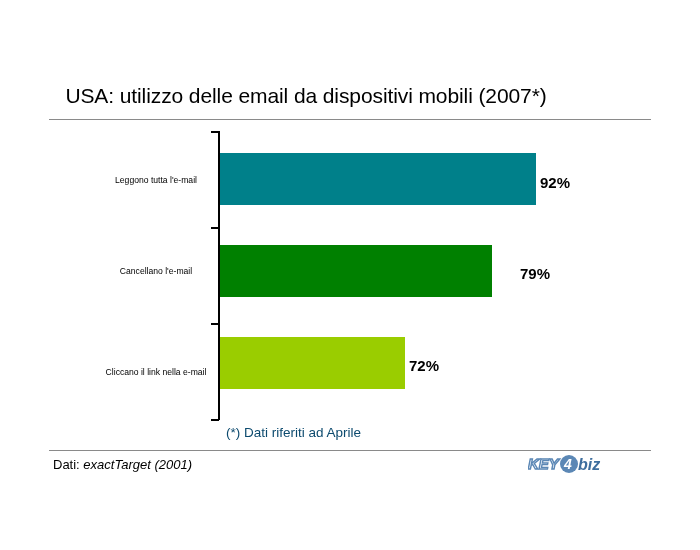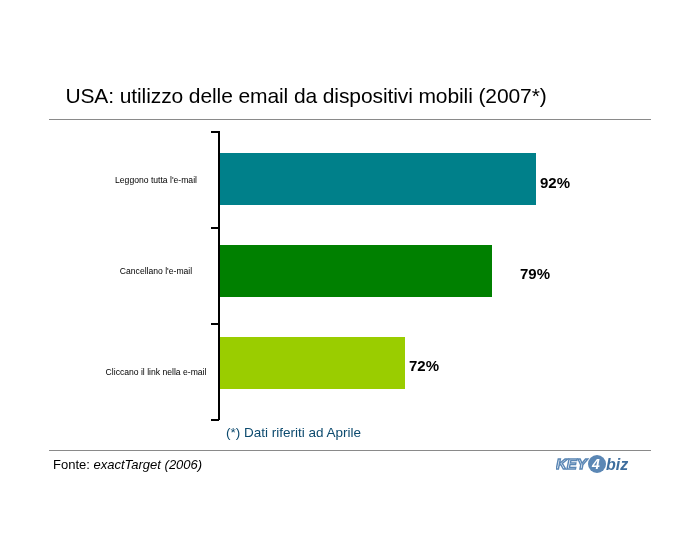--- a/index.html
+++ b/index.html
@@ -129,21 +129,21 @@
     color: #000000;
     white-space: nowrap;
   }
   .source .src-em {
     font-style: italic;
   }
 
   
   .logo {
     position: absolute;
-    left: 556px;
+    left: 528px;
     top: 452px;
     width: 88px;
     height: 24px;
   }
 </style>
 </head>
 <body>
 
 <div class="slide">
 
@@ -178,22 +178,22 @@
       <div class="bar-value" style="left:409px; top:357px;">72%</div>
     </div>
 
   </div>
 
   <div class="footnote">(*) Dati riferiti ad Aprile</div>
 
   <div class="rule-bottom"></div>
 
   <div class="source">
-    <span>Fonte:</span>
-    <span class="src-em">exactTarget (2006)</span>
+    <span>Dati:</span>
+    <span class="src-em">exactTarget (2001)</span>
   </div>
 
   <div class="logo">
     <svg viewBox="0 0 88 24" width="88" height="24" xmlns="http://www.w3.org/2000/svg">
       <text x="0" y="17" font-family="Liberation Sans, sans-serif" font-size="15" font-weight="bold" font-style="italic" fill="#ffffff" stroke="#5B87B5" stroke-width="1.4">KEY</text>
       <circle cx="41" cy="12" r="9" fill="#5B87B5"></circle>
       <text x="36" y="17" font-family="Liberation Sans, sans-serif" font-size="14" font-weight="bold" font-style="italic" fill="#ffffff">4</text>
       <text x="50" y="18" font-family="Liberation Sans, sans-serif" font-size="16" font-weight="bold" font-style="italic" fill="#3E6E9E">biz</text>
     </svg>
   </div>

